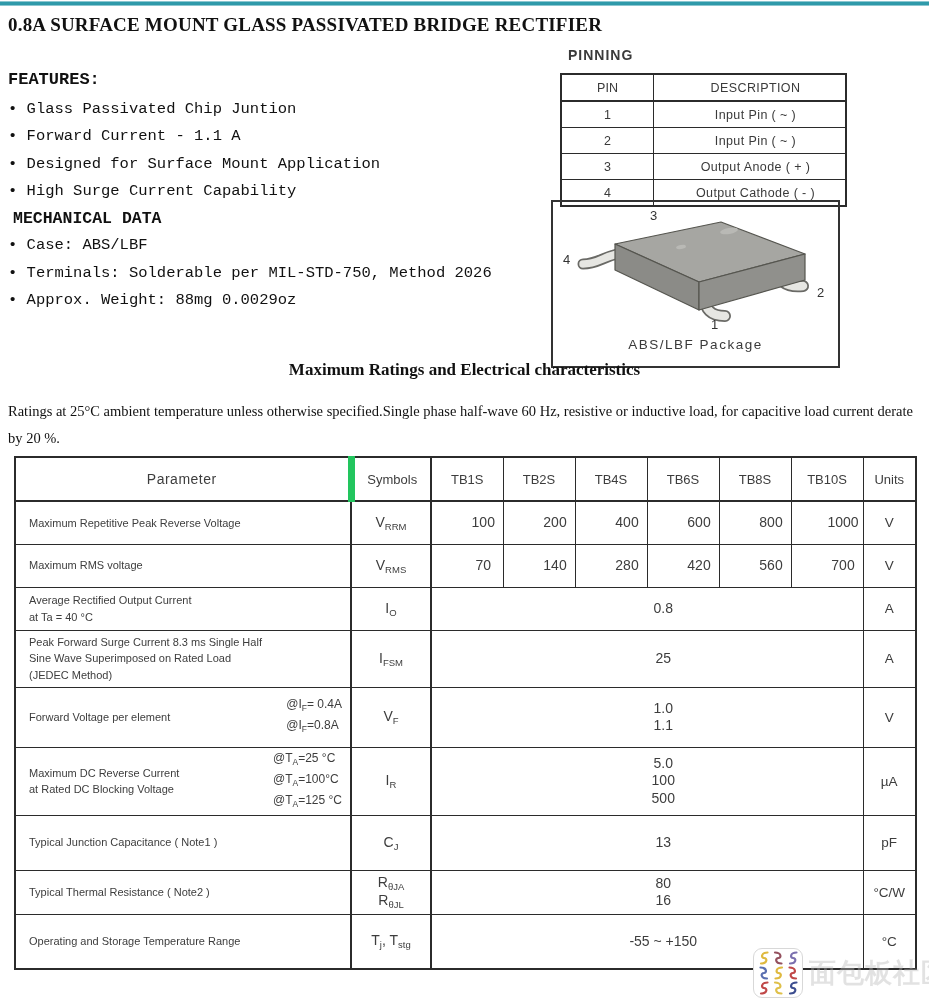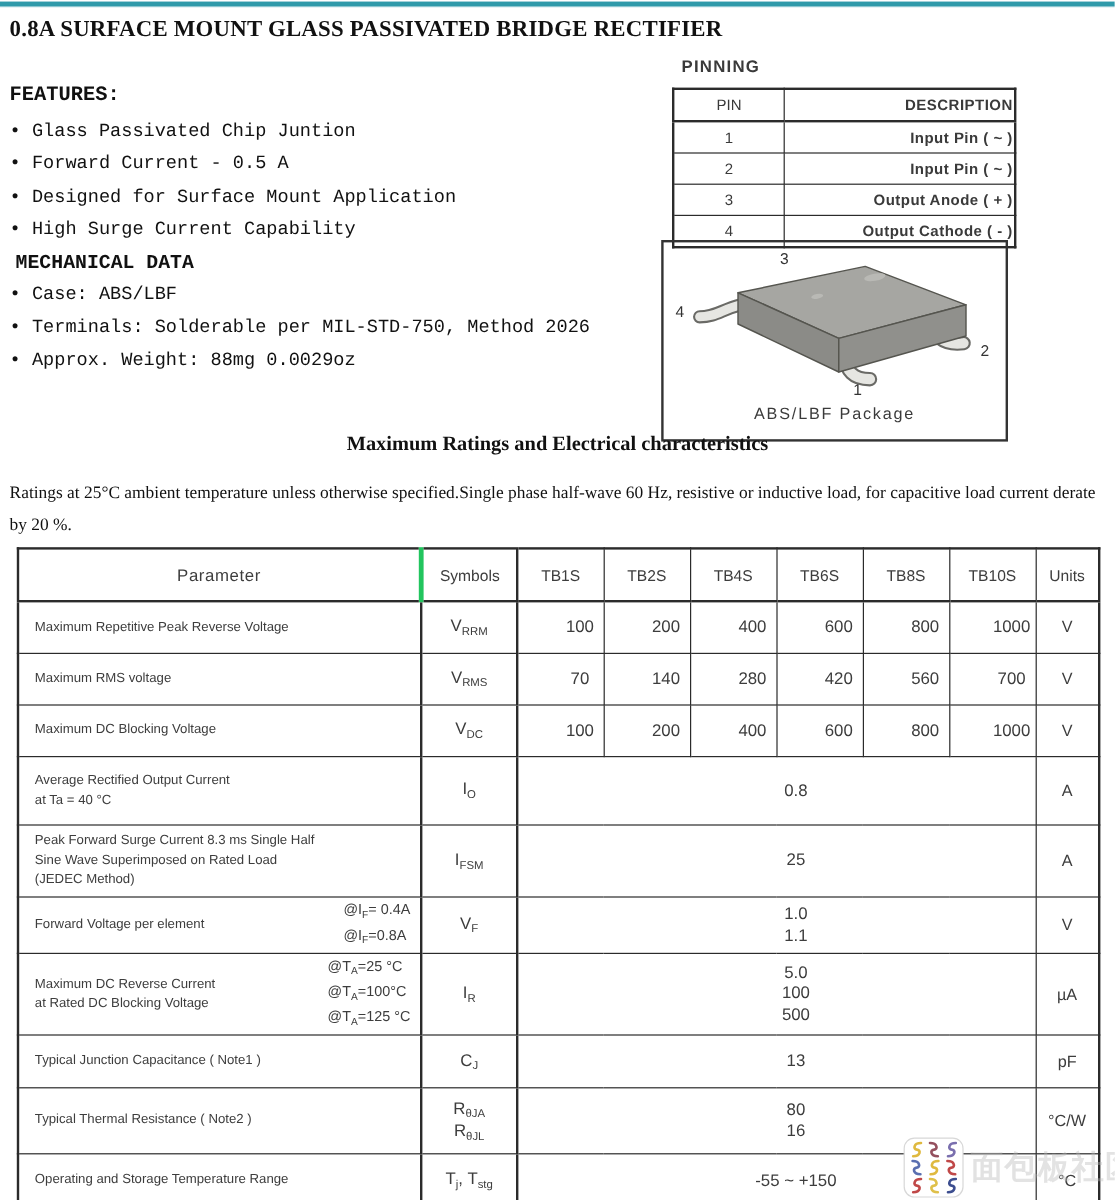--- a/index.html
+++ b/index.html
@@ -22,21 +22,21 @@
   .features .item::before{content:"• ";}
   .features .sect2{font-weight:bold;font-size:16.5px;line-height:27.3px;margin-left:5px;white-space:nowrap;}
 
   
   .pin-head{left:568px;top:47px;font-size:14px;font-weight:bold;color:#3a3a3a;letter-spacing:1px;}
   table{border-collapse:collapse;}
   .pintable{left:549px;top:73px;width:287px;table-layout:fixed;
     border:2px solid #2b2b2b;font-size:12.5px;color:#3a3a3a;margin-left:11px;}
   .pintable td,.pintable th{border:1px solid #2b2b2b;height:23px;font-weight:normal;}
   .pintable .c-pin{width:89px;text-align:center;}
-  .pintable .c-desc{text-align:right;padding-left:13px;letter-spacing:.4px;font-weight:bold;}
+  .pintable .c-desc{text-align:center;padding-left:13px;letter-spacing:.4px;}
   .pintable tr:first-child td{border-bottom:2px solid #2b2b2b;}
 
   
   .pkgbox{left:551px;top:200px;width:285px;height:164px;border:2px solid #333;}
   .pkg-caption{position:absolute;left:0;bottom:14px;width:100%;text-align:center;
     font-size:13.5px;color:#3a3a3a;letter-spacing:1.5px;}
 
   
   .ratings-head{left:0;top:360px;width:929px;text-align:center;
     font-family:"Liberation Serif",serif;font-weight:bold;font-size:17px;color:#111;}
@@ -79,21 +79,21 @@
 </head>
 <body>
 
 <div class="abs topbar"></div>
 
 <div class="abs doc-title">0.8A SURFACE MOUNT GLASS PASSIVATED BRIDGE RECTIFIER</div>
 
 <div class="abs features">
   <div class="sect">FEATURES:</div>
   <div class="item">Glass Passivated Chip Juntion</div>
-  <div class="item">Forward Current - 0.5 A</div>
+  <div class="item">Forward Current - 1.1 A</div>
   <div class="item">Designed for Surface Mount Application</div>
   <div class="item">High Surge Current Capability</div>
   <div class="sect2">MECHANICAL DATA</div>
   <div class="item">Case: ABS/LBF</div>
   <div class="item">Terminals: Solderable per MIL-STD-750, Method 2026</div>
   <div class="item">Approx. Weight: 88mg 0.0029oz</div>
 </div>
 
 <div class="abs pin-head">PINNING</div>
 <table class="abs pintable">
@@ -164,21 +164,21 @@
     <col style="width:72px">
       <col style="width:72px">
       <col style="width:72px">
     <col style="width:72px">
       <col style="width:72px">
       <col style="width:72px">
     <col style="width:53px">
   </colgroup>
   <thead>
     <tr>
-      <th class="param-h" style="border-right:4px solid #22c55e">Parameter</th>
+      <th class="param-h" style="border-right:7px solid #22c55e">Parameter</th>
       <th style="border-right:2px solid #2b2b2b">Symbols</th>
       <th>TB1S</th>
       <th>TB2S</th>
       <th>TB4S</th>
       <th>TB6S</th>
       <th>TB8S</th>
       <th>TB10S</th>
       <th>Units</th>
     </tr>
   </thead>
@@ -212,39 +212,20 @@
         </td>
         <td class="sym">
           <div><span>V</span><sub>RMS</sub></div>
         </td>
         <td class="val">70</td>
         <td class="val">140</td>
         <td class="val">280</td>
         <td class="val">420</td>
         <td class="val">560</td>
         <td class="val">700</td>
-        <td class="unit">V</td>
-      </tr>
-      <tr>
-        <td class="param">
-          <div class="flexwrap">
-            <div>
-              <div class="pline"><span>Maximum DC Blocking Voltage</span></div>
-            </div>
-          </div>
-        </td>
-        <td class="sym">
-          <div><span>V</span><sub>DC</sub></div>
-        </td>
-        <td class="val">100</td>
-        <td class="val">200</td>
-        <td class="val">400</td>
-        <td class="val">600</td>
-        <td class="val">800</td>
-        <td class="val">1000</td>
         <td class="unit">V</td>
       </tr>
       <tr>
         <td class="param">
           <div class="flexwrap">
             <div>
               <div class="pline"><span>Average Rectified Output Current</span></div>
               <div class="pline"><span>at Ta = 40 °C</span></div>
             </div>
           </div>

